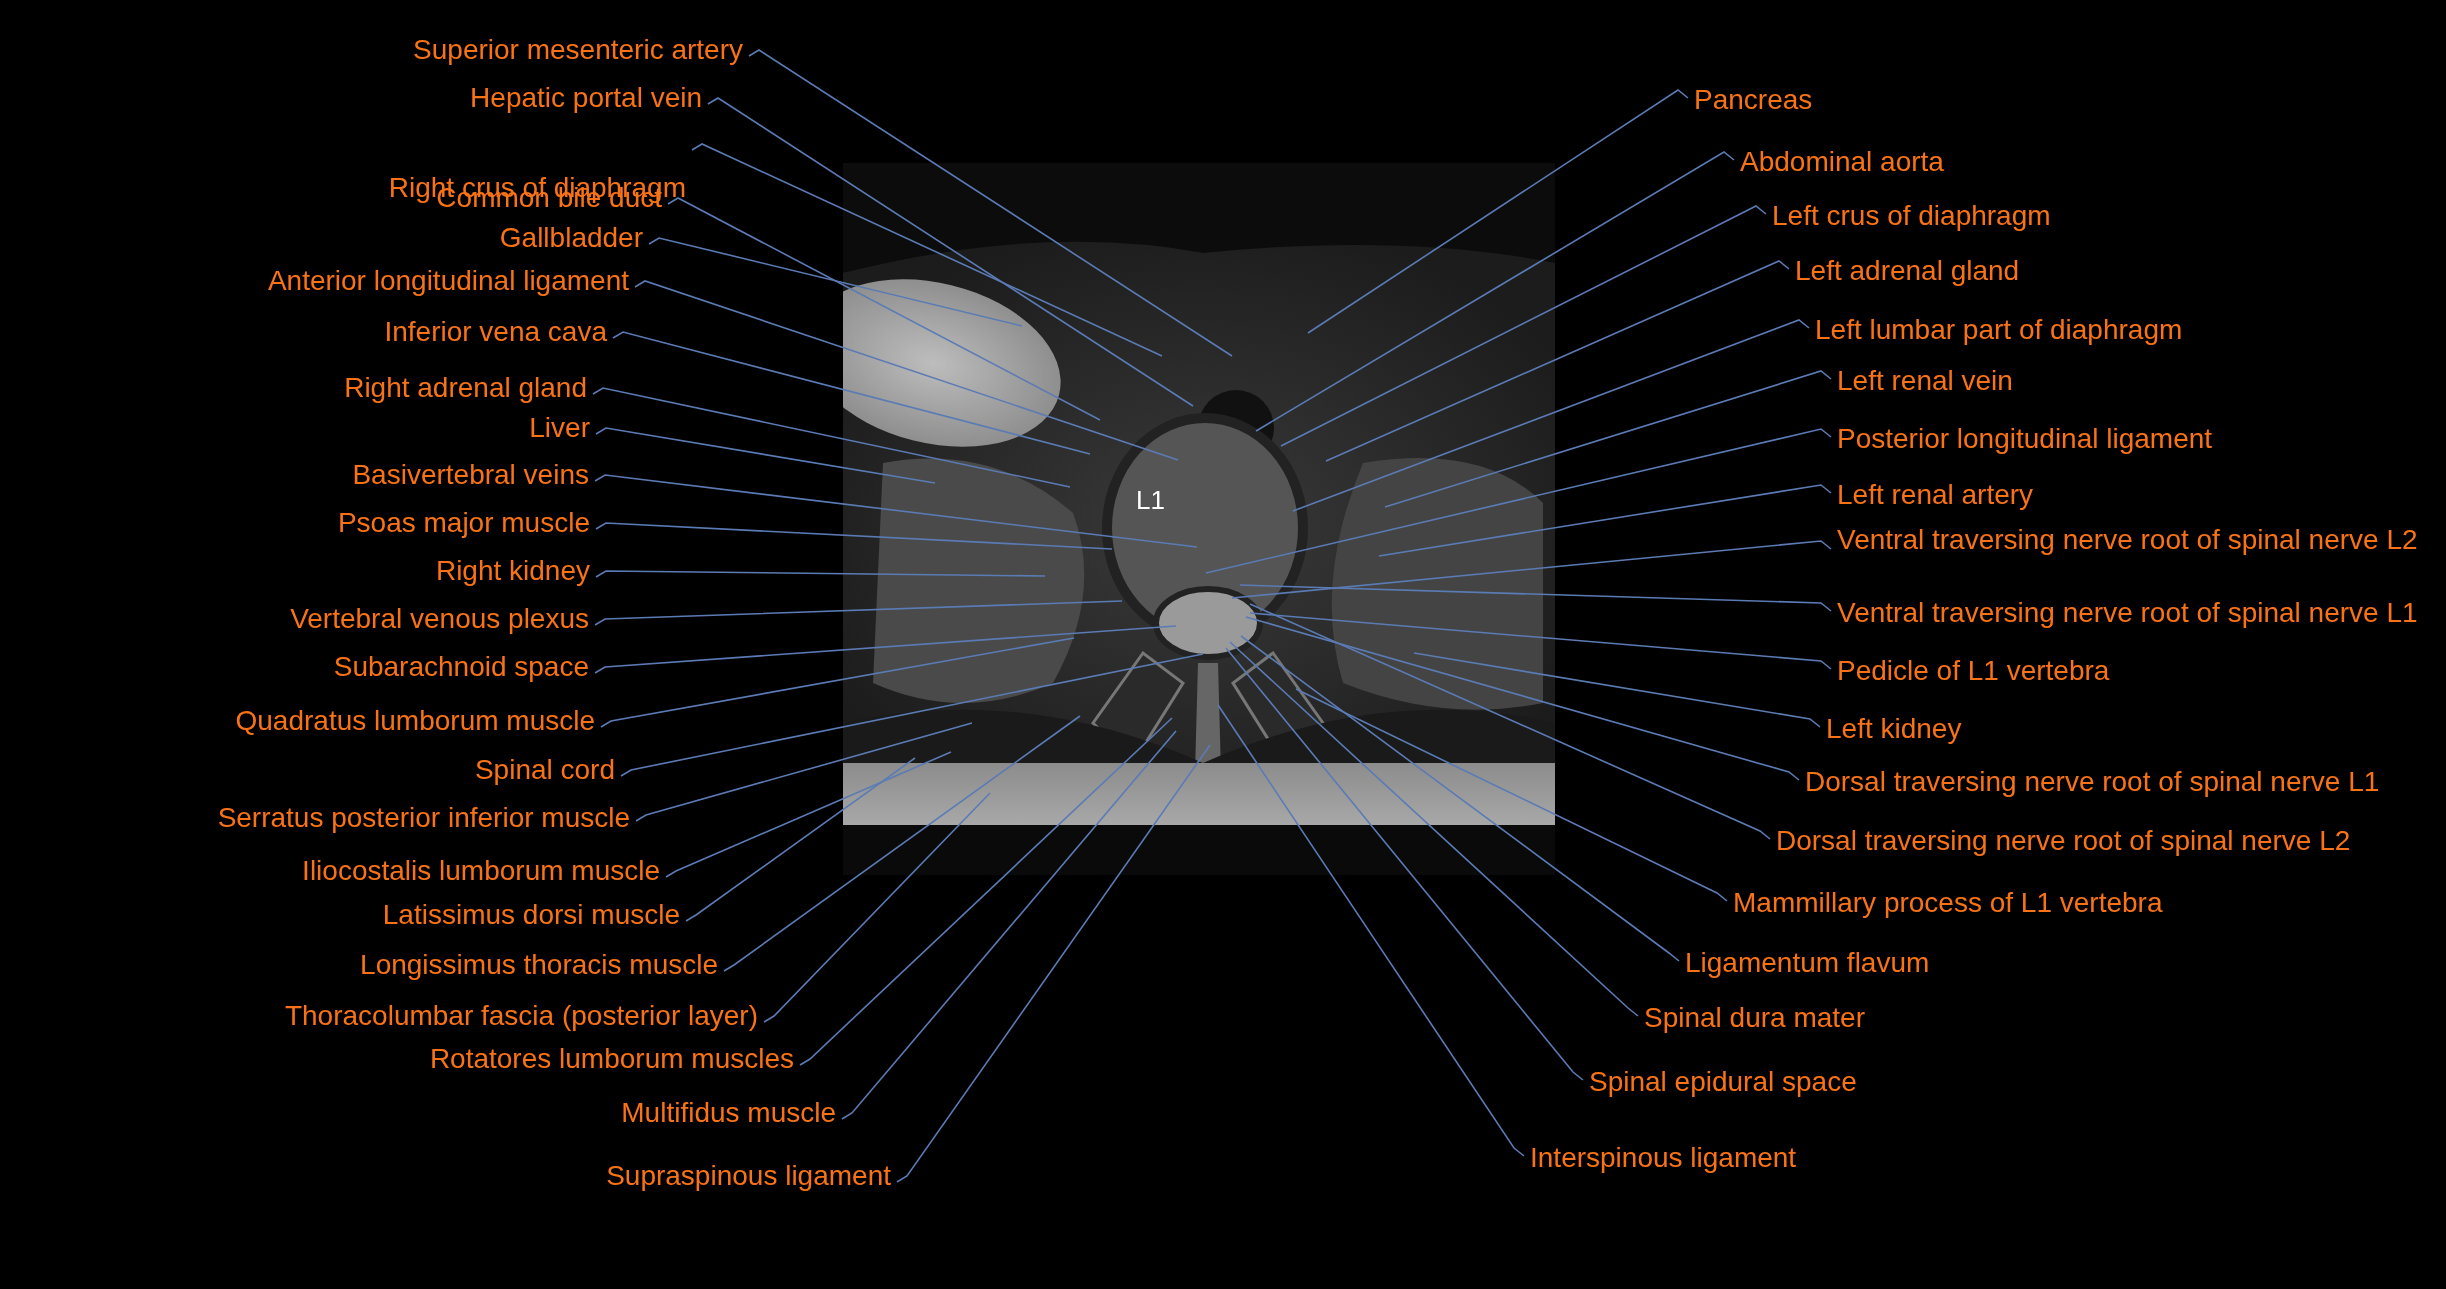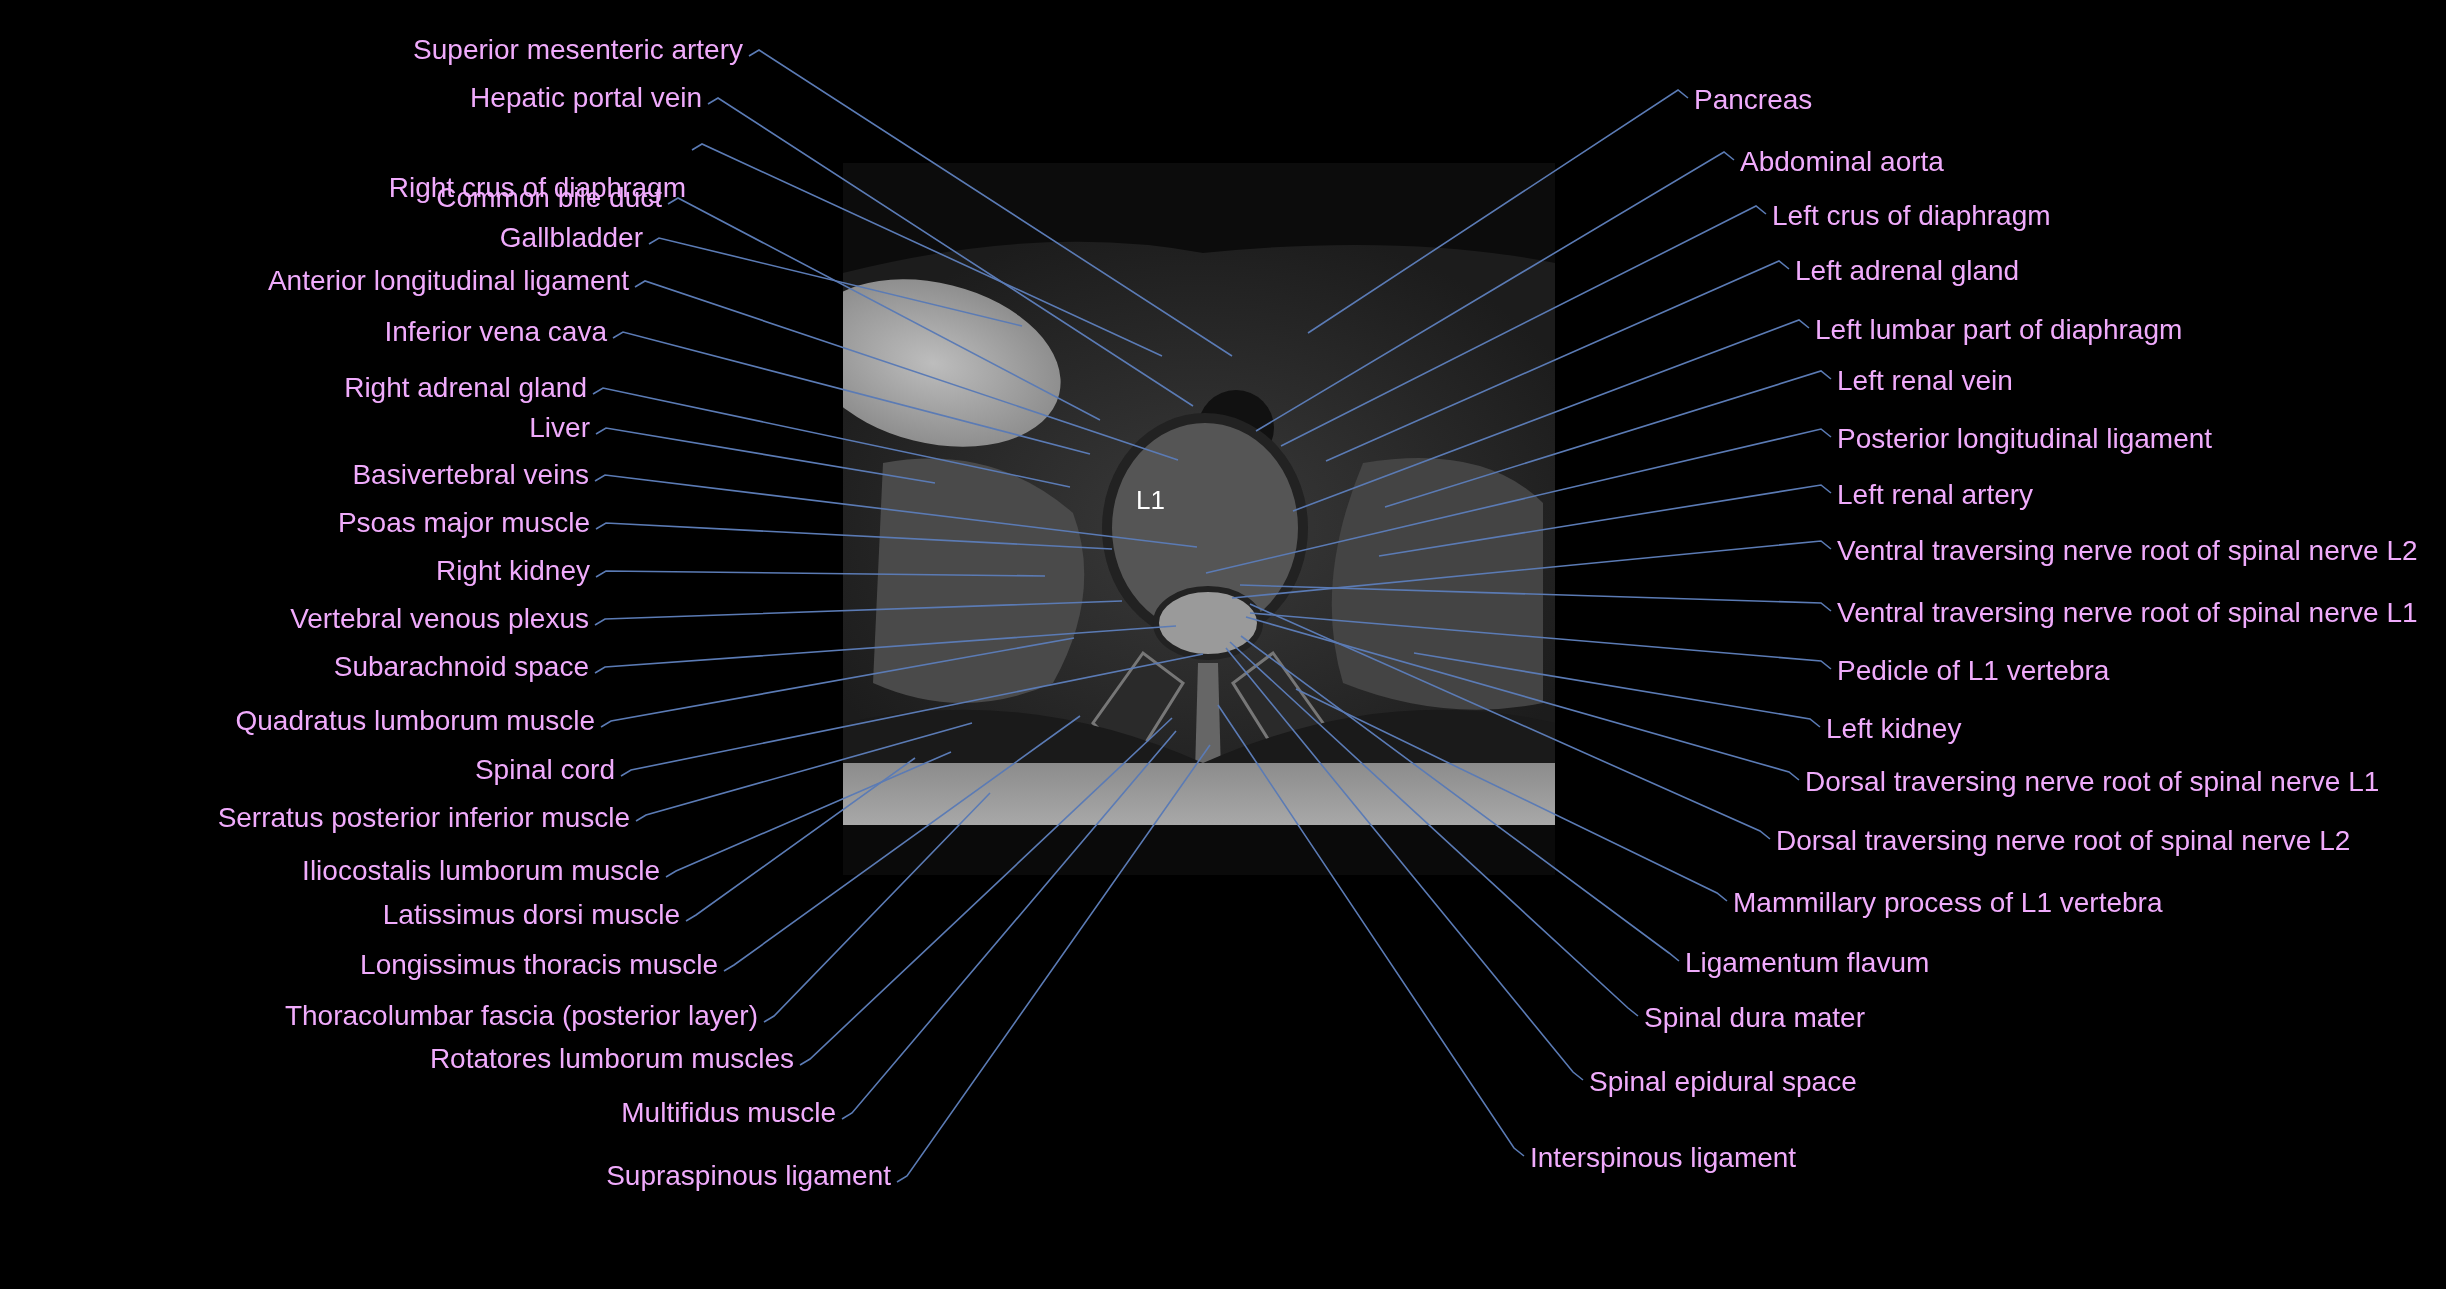--- a/index.html
+++ b/index.html
@@ -1,21 +1,21 @@
 <!DOCTYPE html>
 <html><head>
 <meta charset="utf-8">
 <style>
   html, body { margin:0; padding:0; background:#000; }
   body { width:2446px; height:1289px; position:relative; overflow:hidden;
          font-family:"Liberation Sans", sans-serif; }
   #mri { position:absolute; left:843px; top:163px; width:712px; height:712px;
          background:#be185d; overflow:hidden; }
   #leaders { position:absolute; left:0; top:0; width:2446px; height:1289px; pointer-events:none; }
-  .lbl { position:absolute; color:#f0abfc; font-size:28px; line-height:32px; white-space:nowrap; }
+  .lbl { position:absolute; color:#f97316; font-size:28px; line-height:32px; white-space:nowrap; }
   .lbl.left { text-align:right; }
   .vlabel { position:absolute; color:#fff; font-size:26px; }
 </style>
 </head>
 <body>
 
 <div id="mri">
   <svg width="712" height="712" viewBox="0 0 712 712">
     <defs>
       <radialGradient id="liverG" cx="50%" cy="50%" r="55%">
@@ -129,21 +129,21 @@
     <div class="lbl left" style="right: 1610px; top: 1097px;">Multifidus muscle</div>
     <div class="lbl left" style="right: 1555px; top: 1160px;">Supraspinous ligament</div>
     <div class="lbl" style="left: 1694px; top: 84px;">Pancreas</div>
     <div class="lbl" style="left: 1740px; top: 146px;">Abdominal aorta</div>
     <div class="lbl" style="left: 1772px; top: 200px;">Left crus of diaphragm</div>
     <div class="lbl" style="left: 1795px; top: 255px;">Left adrenal gland</div>
     <div class="lbl" style="left: 1815px; top: 314px;">Left lumbar part of diaphragm</div>
     <div class="lbl" style="left: 1837px; top: 365px;">Left renal vein</div>
     <div class="lbl" style="left: 1837px; top: 423px;">Posterior longitudinal ligament</div>
     <div class="lbl" style="left: 1837px; top: 479px;">Left renal artery</div>
-    <div class="lbl" style="left: 1837px; top: 535px;">Ventral traversing nerve root of spinal nerve L2</div>
+    <div class="lbl" style="left: 1837px; top: 524px;">Ventral traversing nerve root of spinal nerve L2</div>
     <div class="lbl" style="left: 1837px; top: 597px;">Ventral traversing nerve root of spinal nerve L1</div>
     <div class="lbl" style="left: 1837px; top: 655px;">Pedicle of L1 vertebra</div>
     <div class="lbl" style="left: 1826px; top: 713px;">Left kidney</div>
     <div class="lbl" style="left: 1805px; top: 766px;">Dorsal traversing nerve root of spinal nerve L1</div>
     <div class="lbl" style="left: 1776px; top: 825px;">Dorsal traversing nerve root of spinal nerve L2</div>
     <div class="lbl" style="left: 1733px; top: 887px;">Mammillary process of L1 vertebra</div>
     <div class="lbl" style="left: 1685px; top: 947px;">Ligamentum flavum</div>
     <div class="lbl" style="left: 1644px; top: 1002px;">Spinal dura mater</div>
     <div class="lbl" style="left: 1589px; top: 1066px;">Spinal epidural space</div>
     <div class="lbl" style="left: 1530px; top: 1142px; text-align: center;">Interspinous ligament</div>

